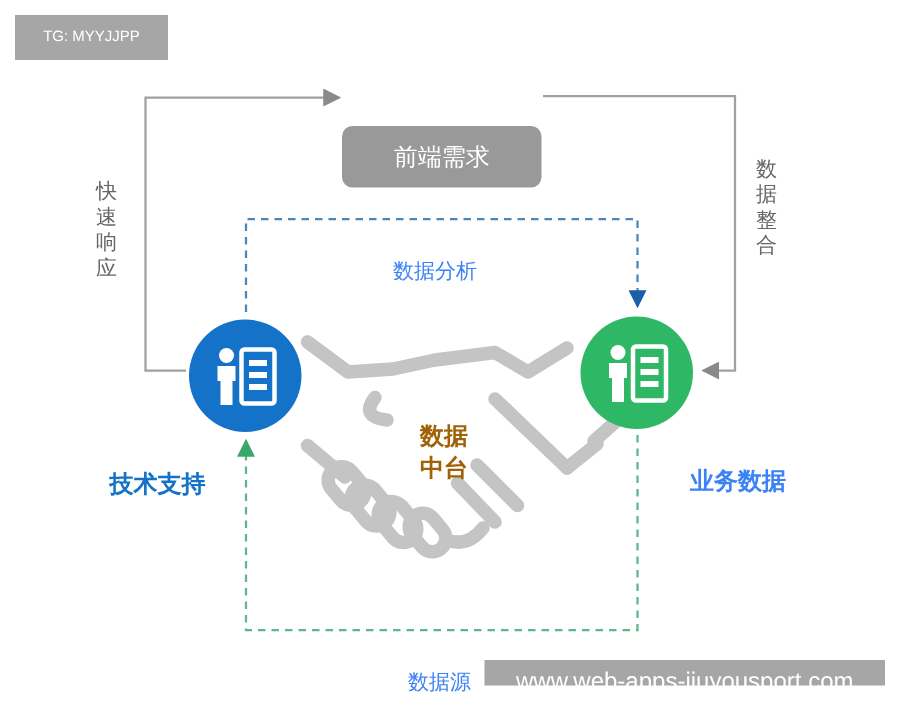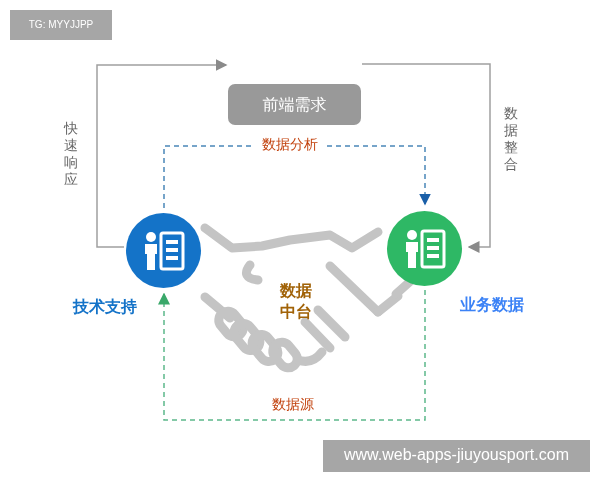--- a/index.html
+++ b/index.html
@@ -4,27 +4,27 @@
 <style>
   html, body { margin:0; padding:0; }
   body { width:600px; height:480px; background:#ffffff; position:relative; overflow:hidden;
          font-family:"DejaVu Sans", sans-serif; }
   .abs { position:absolute; }
   .tag { left:10px; top:10px; width:102px; height:30px; background:#a6a6a6; color:#fff;
          font-family:"Liberation Sans", sans-serif; font-size:10px; line-height:30px; text-align:center; }
   .topbox { left:228px; top:43px; width:133px; height:41px; background:#999999; border-radius:7px;
             color:#fff; font-size:16px; font-weight:normal; line-height:41px; text-align:center;margin-top:41px; }
   .vlabel { color:#666; font-size:14px; width:16px; line-height:17px; }
-  .dlabel { color:#c2410c; font-size:14px; background:#fff; padding:0 8px; }
+  .dlabel { color:#3b82f6; font-size:14px; background:#fff; padding:0 8px;margin-top:36px; }
   .center-label { color:#a16207; font-size:16px; font-weight:bold; line-height:21px; text-align:center; width:40px; }
   .circle { width:75px; height:75px; border-radius:50%; }
   .circle.blue { left:126px; top:213px; background:#1473c8; }
   .circle.green { left:387px; top:211px; background:#2eb865; }
-  .side-label { font-size:16px; font-weight:bold; }
-  .watermark { left:323px; top:440px; width:267px; height:32px; background:#a6a6a6; color:#fff;
+  .side-label { font-size:16px; font-weight:bold;margin-top:16px; }
+  .watermark { left:323px; top:440px; width:267px; height:17px; background:#a6a6a6; color:#fff;
                font-family:"Liberation Sans", sans-serif; font-size:16px; line-height:30px; text-align:center; }
 </style>
 </head>
 <body>
 
 <svg class="abs" style="left:0;top:0" width="600" height="480">
   <defs>
     <marker id="arrGray" markerWidth="8" markerHeight="8" refX="7" refY="4" orient="auto">
       <path d="M0,0 L8,4 L0,8 Z" fill="#8a8a8a"></path>
     </marker>
@@ -70,21 +70,21 @@
 </svg>
 
 <div class="abs tag">TG: MYYJJPP</div>
 
 <div class="abs topbox">前端需求</div>
 
 <div class="abs vlabel" style="left:64px;top:120px;">快速响应</div>
 <div class="abs vlabel" style="left:504px;top:105px;">数据整合</div>
 
 <div class="abs dlabel" style="left:254px;top:136px;">数据分析</div>
-<div class="abs dlabel" style="left:264px;top:396px;">数据源</div>
+<div class="abs dlabel" style="left:264px;top:410px;">数据源</div>
 
 <div class="abs circle blue">
   <svg width="75" height="75" viewBox="0 0 75 75">
     <circle cx="25" cy="24" r="5" fill="#fff"></circle>
     <path d="M19,31 h12 v10 h-2 v16 h-8 v-16 h-2 z" fill="#fff"></path>
     <rect x="35" y="20" width="22" height="36" rx="2" fill="none" stroke="#fff" stroke-width="3"></rect>
     <rect x="40" y="27" width="12" height="4" fill="#fff"></rect>
     <rect x="40" y="35" width="12" height="4" fill="#fff"></rect>
     <rect x="40" y="43" width="12" height="4" fill="#fff"></rect>
   </svg>

